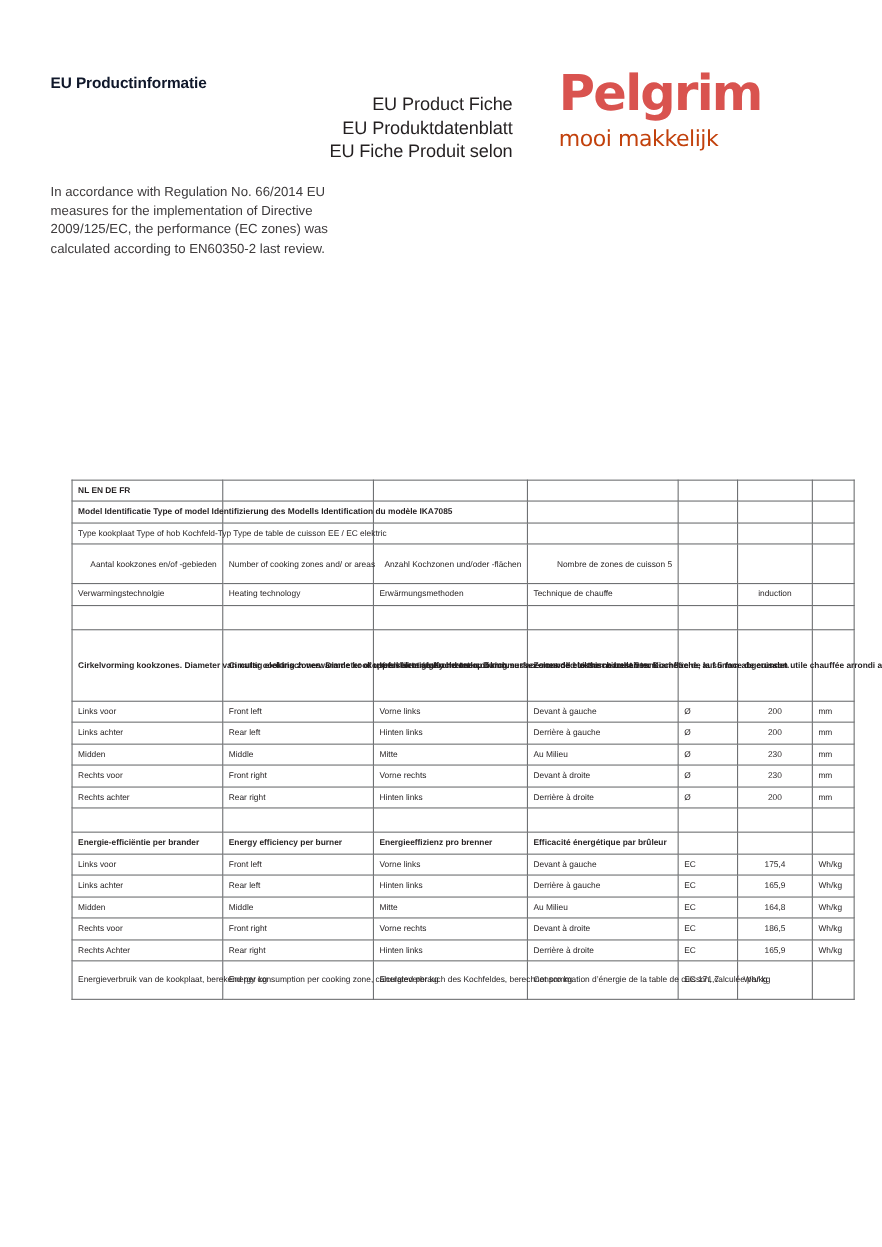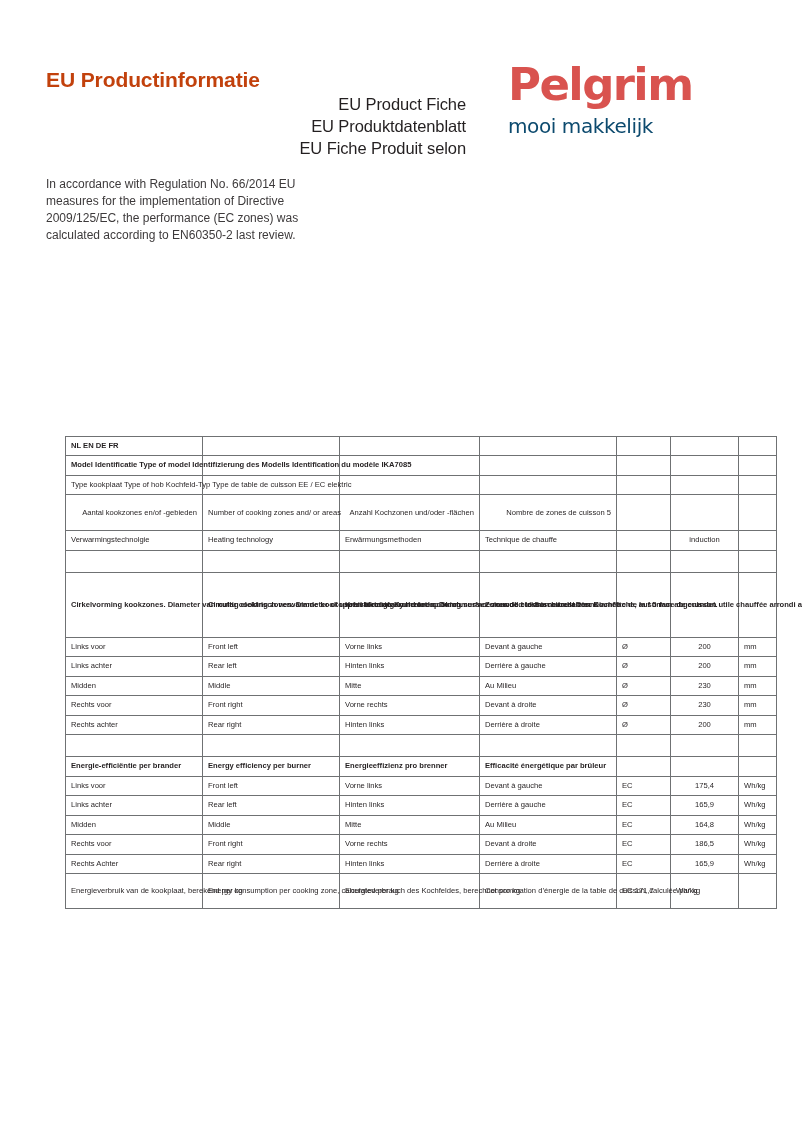--- a/index.html
+++ b/index.html
@@ -25,24 +25,24 @@
   .header {
     position: absolute;
     left: 46px;
     top: 66px;
     width: 420px;
   }
   .title-stack {
     line-height: 1.33;
   }
   .title-main {
-    font-size: 21px;
+    font-size: 14px;
     font-weight: bold;
     letter-spacing: -0.1px;
-    color: #c2410c;
+    color: #0f172a;
     margin: 0;
   }
   .title-sub {
     font-size: 16.5px;
     font-weight: normal;
     letter-spacing: -0.1px;
     color: #231f20;
     margin: 0;
     text-align: right;
   }
@@ -68,21 +68,21 @@
     letter-spacing: -1.6px;
     line-height: 1;
     color: #d9534f;
     font-family: "DejaVu Sans", sans-serif;
   }
   .logo-tag {
     margin-top: 9px;
     font-size: 20px;
     letter-spacing: -0.4px;
     line-height: 1;
-    color: #0c4a6e;
+    color: #c2410c;
     font-family: "DejaVu Sans", sans-serif;
   }
 
   
   .table-wrap {
     position: absolute;
     left: 45px;
     top: 436px;
     width: 711px;
     margin-left: 20px;

